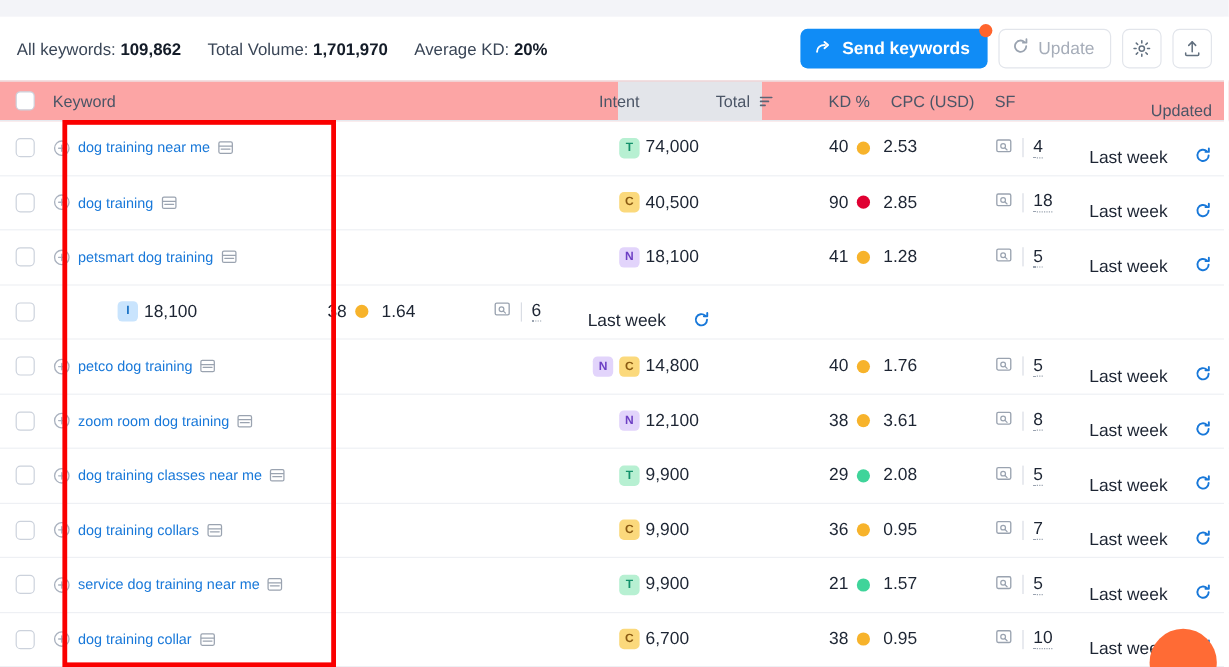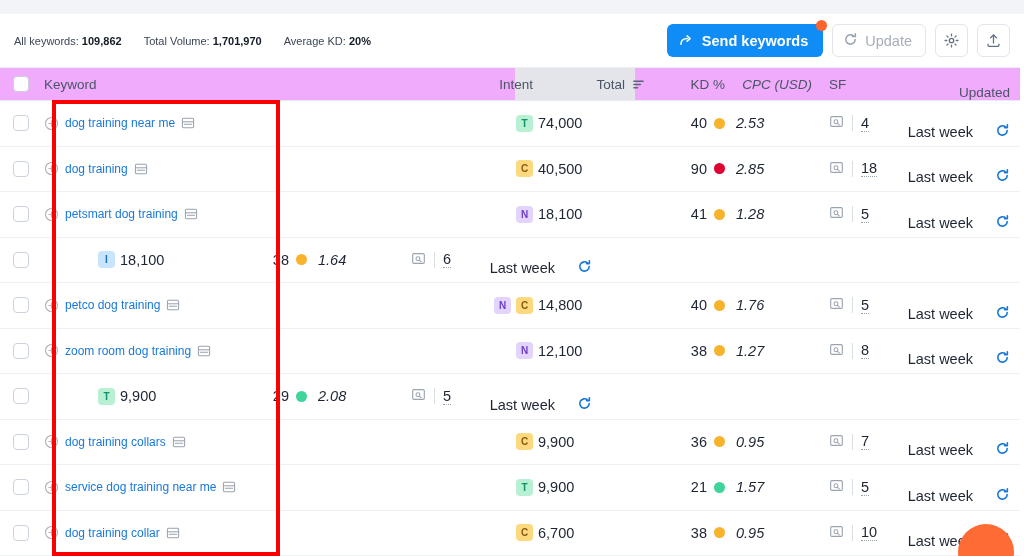--- a/index.html
+++ b/index.html
@@ -14,21 +14,21 @@
   
   .top-strip { height: 14px; background: #f3f4f8; width: 100%; }
 
   
   .toolbar {
     height: 53px; background: #fff;
     display: flex; align-items: center;
     padding: 0 14px 0 14px;
     position: relative;
   }
-  .summary { display: flex; align-items: center; gap: 22px; font-size: 11px; color: #222b3a; white-space: nowrap; }
+  .summary { display: flex; align-items: center; gap: 22px; font-size: 14px; color: #222b3a; white-space: nowrap; }
   .sum-item { color: #3a4657; }
   .sum-item b { color: #141c28; font-weight: 700; }
 
   .tb-right { margin-left: auto; display: flex; align-items: flex-end; gap: 9px; }
 
   .btn-send {
     position: relative;
     background: #108cf6; color: #fff;
     border: none; border-radius: 6px;
     height: 33px; padding: 0 15px 0 12px;
@@ -52,38 +52,38 @@
   .btn-icon {
     background: #fff; border: 1px solid #e2e5eb; border-radius: 6px;
     width: 33px; height: 33px;
     display: flex; align-items: center; justify-content: center;
     cursor: pointer;
   }
   .btn-icon svg { display:block; }
 
   
   .thead {
-    height: 34px; background: #f0abfc;
+    height: 34px; background: #fca5a5;
     border-top: 1px solid #eceef2; border-bottom: 1px solid #e6e9ef;
     display: flex; align-items: center;
     font-size: 13.5px; color: #4b5566;
     position: relative;
   }
   .vol-hl {
     position: absolute; left: 515px; top: 0; width: 120px; height: 100%;
     background: #e3e5ea;
   }
   .th { position: relative; z-index: 2; display:flex; align-items:center; }
 
   .c-check { width: 42px; display: flex; justify-content: center; flex: none; }
   .c-kw    { flex: 1 1 auto; padding-left: 2px; }
   .c-intent{ width: 78px; flex: none; justify-content: flex-end; padding-right: 5px; }
   .c-vol   { width: 120px; flex: none; justify-content: flex-end; padding-right: 13px; }
   .c-kd    { width: 78px; flex: none; justify-content: flex-end; padding-right: 11px; }
-  .c-cpc   { width: 85px; flex: none; justify-content: flex-end; padding-right: 9px; font-style: italic; }
+  .c-cpc   { width: 85px; flex: none; justify-content: flex-end; padding-right: 9px; }
   .c-sf    { width: 80px; flex: none; justify-content: flex-start; padding-left: 8px; }
   .c-upd   { width: 123px; flex: none; justify-content: flex-end; padding-right: 14px; margin-top: 17px; }
 
   .chk {
     width: 16px; height: 16px; border: 1px solid #ccd2dc;
     border-radius: 4px; background: #fff; cursor: pointer;
   }
 
   .row {
     height: 45.5px; display: flex; align-items: center;
@@ -498,21 +498,21 @@
             <span class="badge b-N">N</span>
           </span>
     </div>
     <div class="c-vol">12,100</div>
     <div class="c-kd">
       <span class="kd-wrap">
         <span>38</span>
         <span class="kd-dot" style="background:#f7b32b"></span>
       </span>
     </div>
-    <div class="c-cpc">1.27</div>
+    <div class="c-cpc">3.61</div>
     <div class="c-sf">
       <span class="sf-wrap">
         <span><svg width="15" height="15" viewBox="0 0 16 16" fill="none">
                 <rect x="1.8" y="2.8" width="12.4" height="10.4" rx="1.3" stroke="#9aa3b0" stroke-width="1.2"></rect>
                 <circle cx="7.4" cy="8.2" r="2.1" stroke="#9aa3b0" stroke-width="1.1"></circle>
                 <path d="M9.1 9.9l1.8 1.8" stroke="#9aa3b0" stroke-width="1.1" stroke-linecap="round"></path>
               </svg></span>
         <span class="sf-sep"></span>
         <span class="sf-num">8</span>
       </span>
@@ -523,20 +523,36 @@
         <span><svg width="15" height="15" viewBox="0 0 16 16" fill="none">
                 <path d="M13 8a5 5 0 1 1-1.6-3.7" stroke="#1878d9" stroke-width="1.7" stroke-linecap="round"></path>
                 <path d="M13.2 1.9v3h-3" stroke="#1878d9" stroke-width="1.7" stroke-linecap="round" stroke-linejoin="round"></path>
               </svg></span>
       </span>
     </div>
   </div>
   <div class="row">
     <div class="c-check">
       <span class="chk"></span>
+    </div>
+    <div class="c-kw kw-cell">
+      <span class="add-ic">
+            <svg width="15" height="15" viewBox="0 0 16 16" fill="none">
+              <circle cx="8" cy="8" r="6.4" stroke="#aab2bf" stroke-width="1.2"></circle>
+              <path d="M8 5.2v5.6M5.2 8h5.6" stroke="#aab2bf" stroke-width="1.2" stroke-linecap="round"></path>
+            </svg>
+          </span>
+      <span class="kw-link">dog training classes near me</span>
+      <span class="serp-ic">
+            <svg width="14" height="14" viewBox="0 0 16 16" fill="none">
+              <rect x="1.6" y="2.6" width="12.8" height="10.8" rx="1.4" stroke="#9aa3b0" stroke-width="1.2"></rect>
+              <path d="M1.6 6.6h12.8" stroke="#9aa3b0" stroke-width="1.2"></path>
+              <path d="M3.8 9.4h8.4" stroke="#9aa3b0" stroke-width="1.2" stroke-linecap="round"></path>
+            </svg>
+          </span>
     </div>
     <div class="c-intent">
       <span class="badges">
             <span class="badge b-T">T</span>
           </span>
     </div>
     <div class="c-vol">9,900</div>
     <div class="c-kd">
       <span class="kd-wrap">
         <span>29</span>

